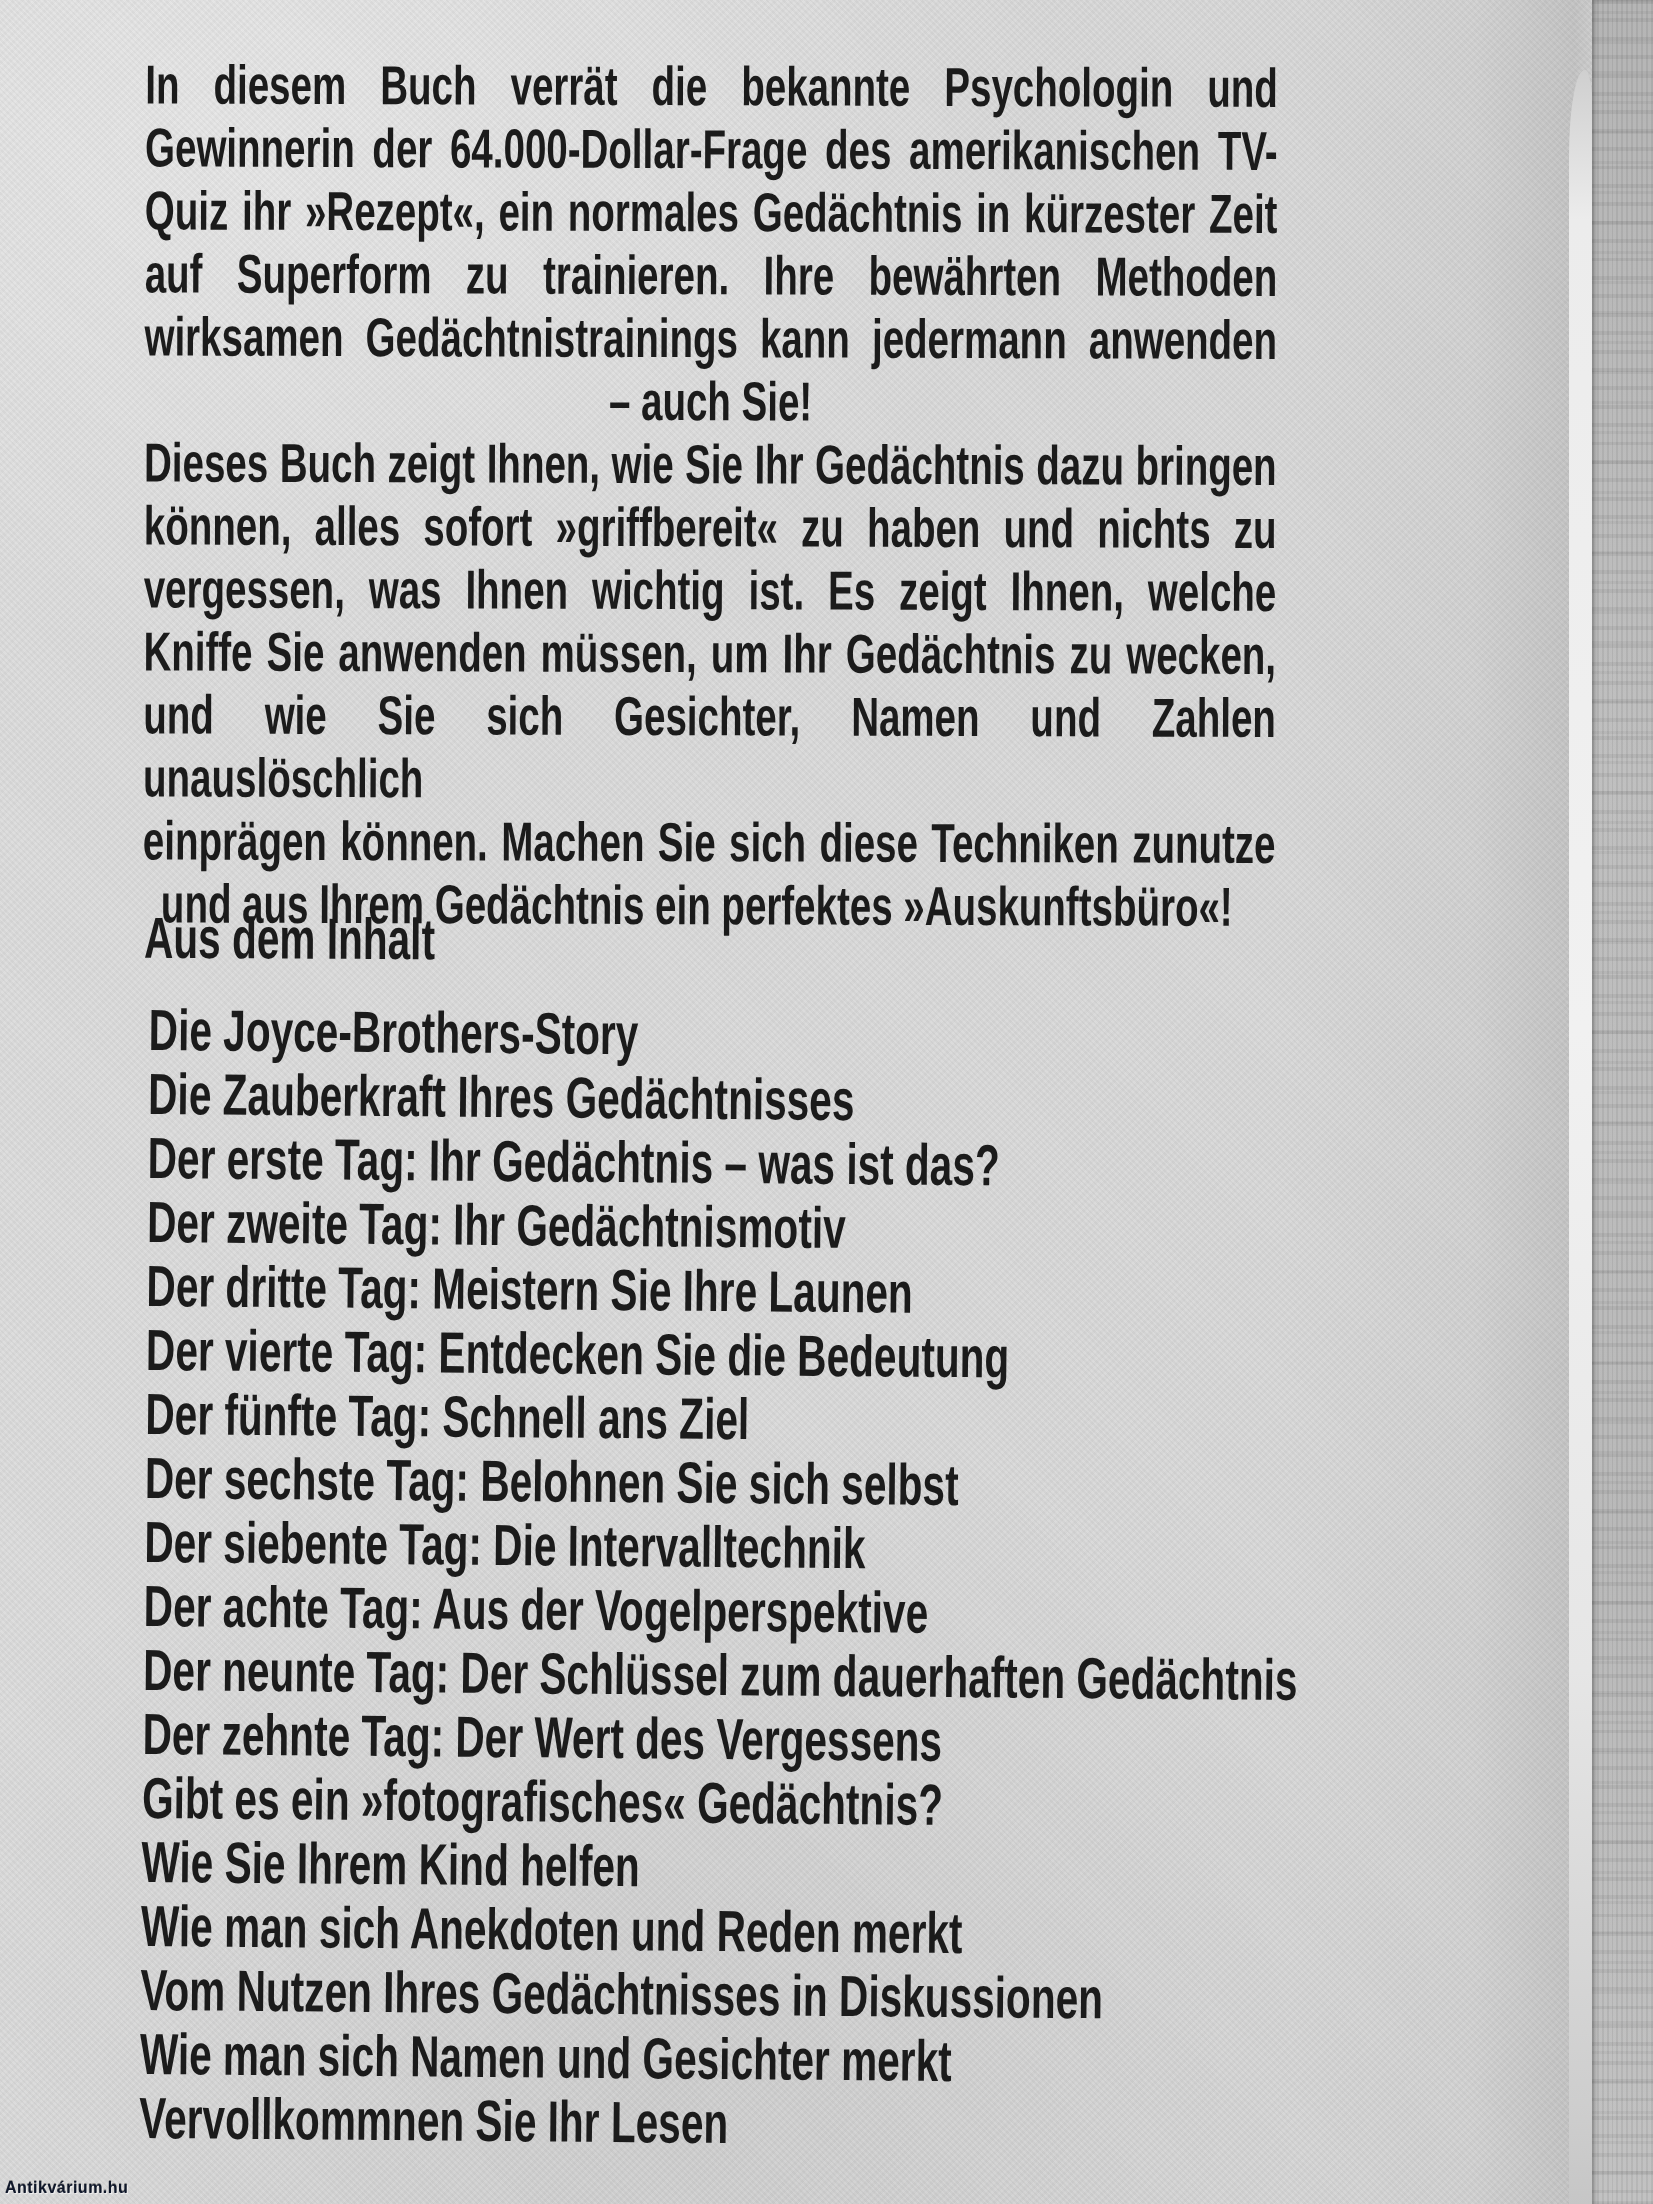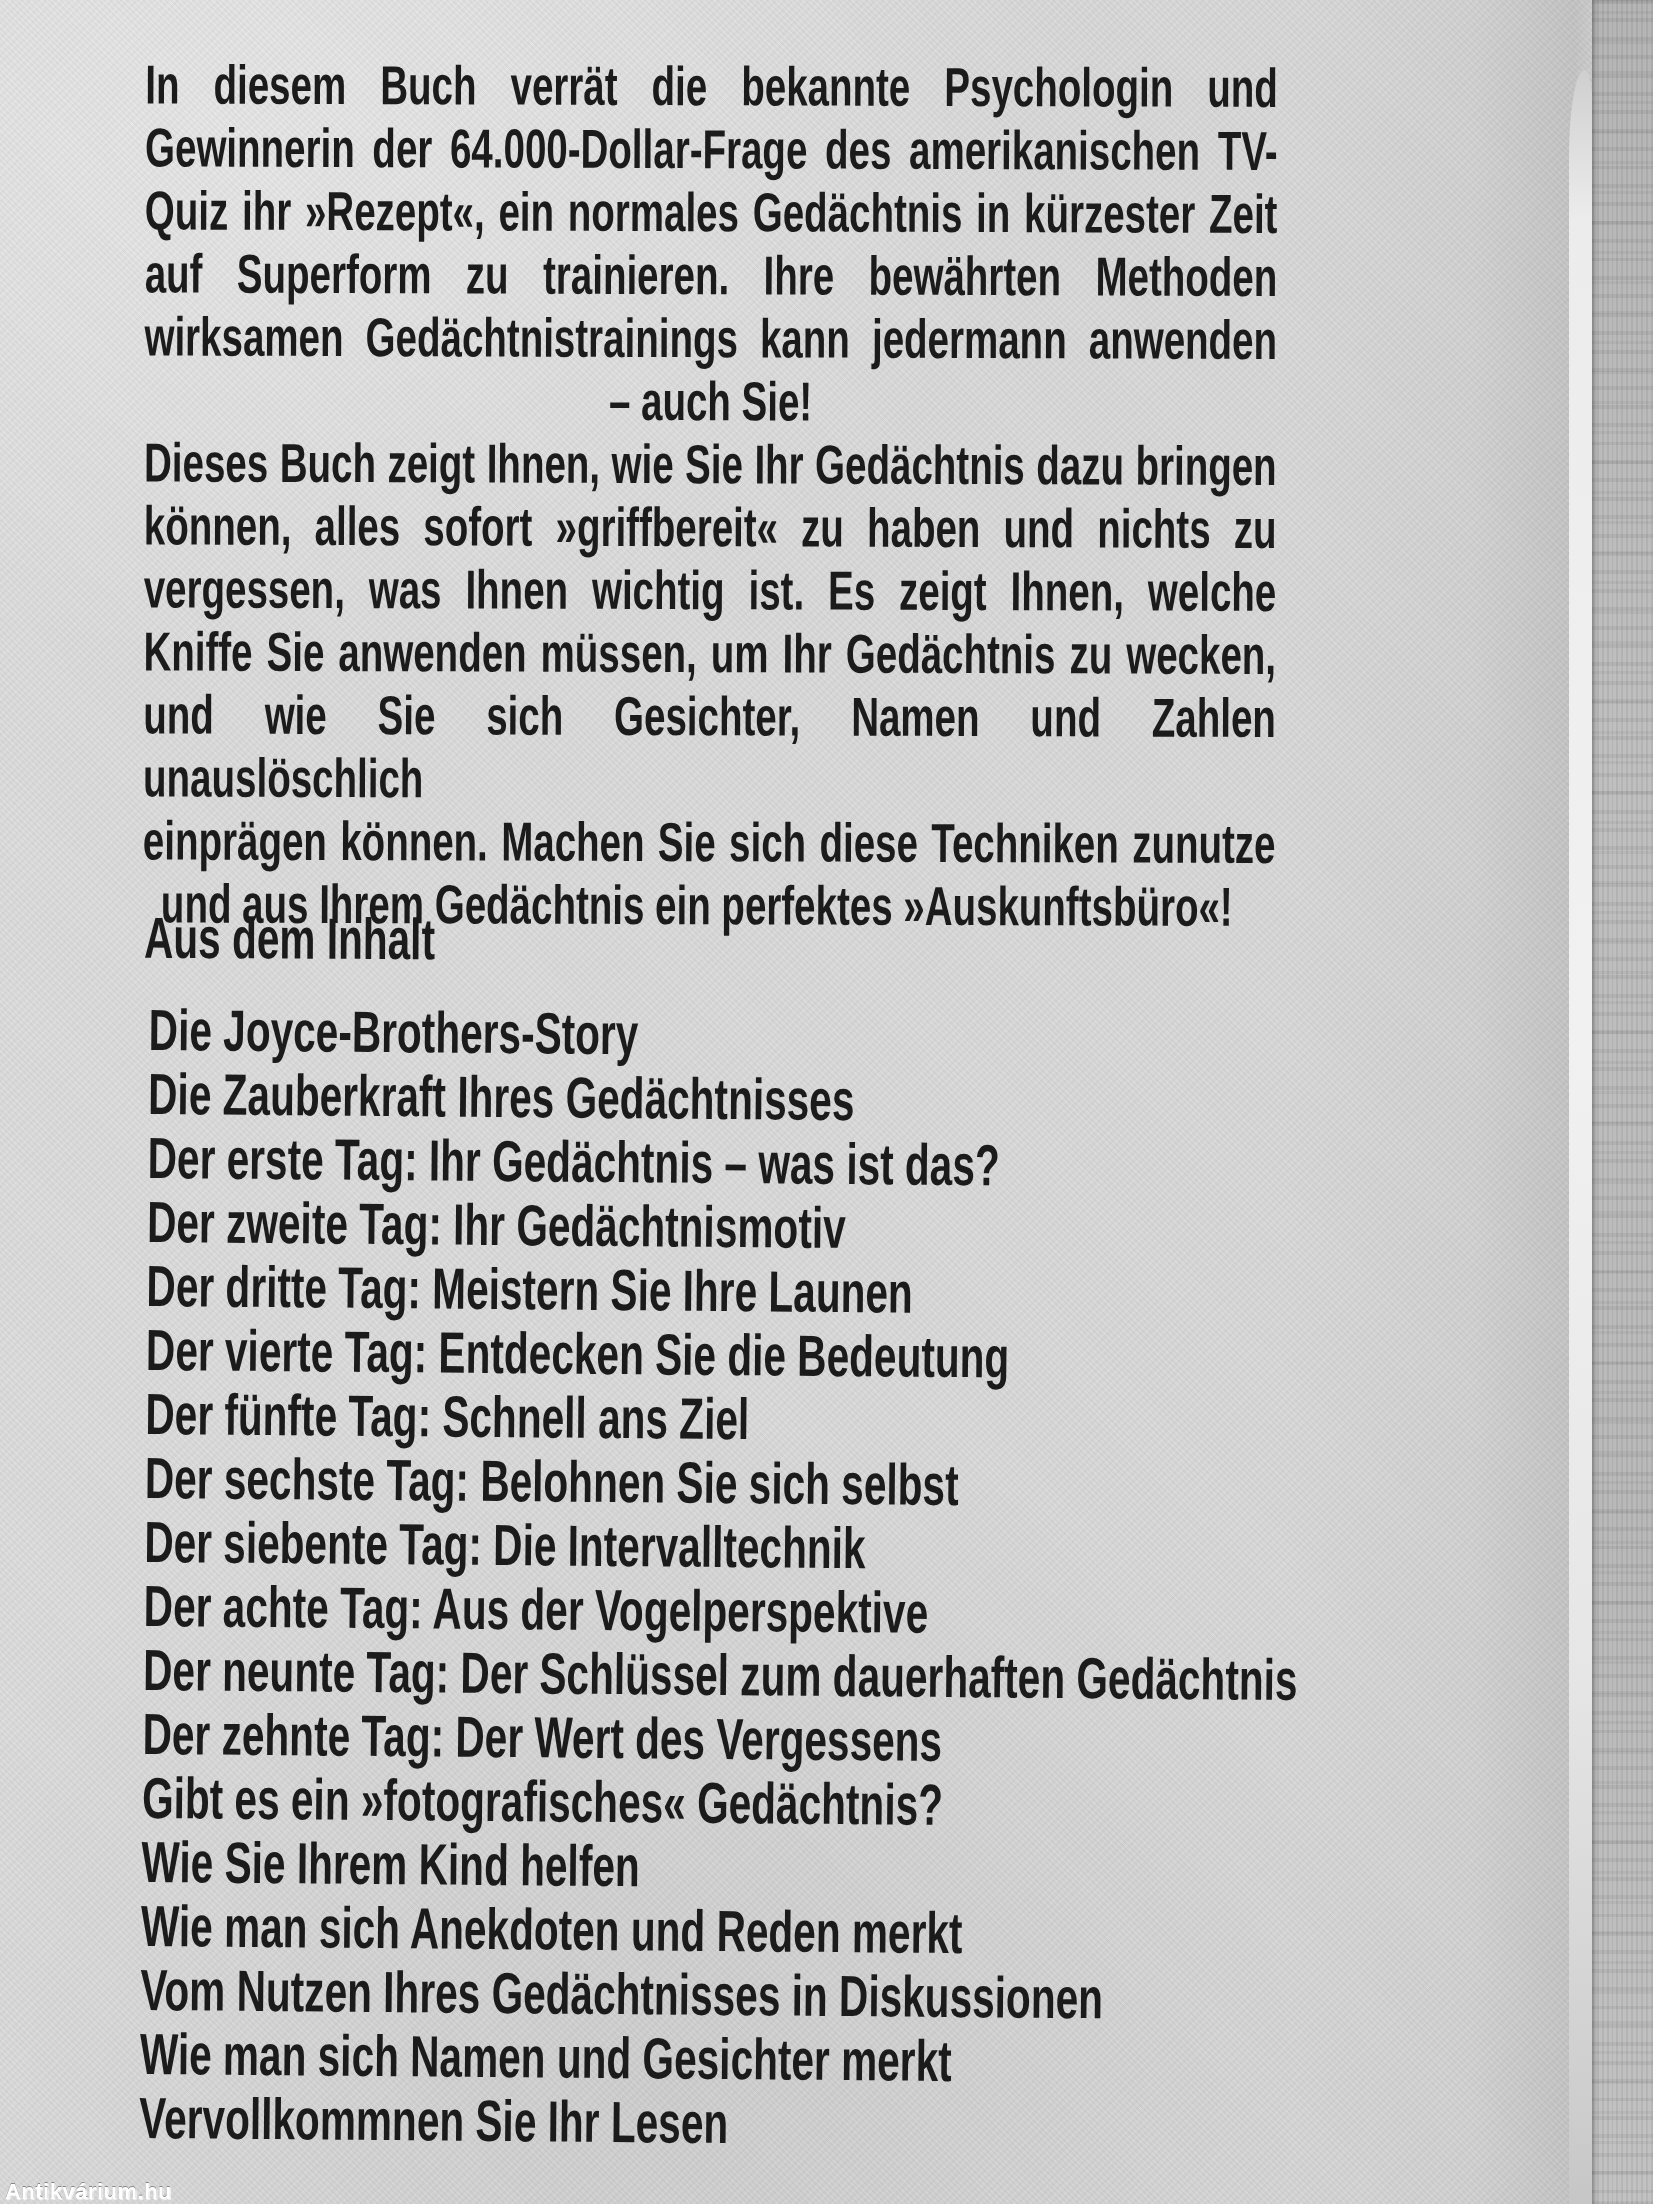--- a/index.html
+++ b/index.html
@@ -108,24 +108,24 @@
     line-height: 64px;
     font-weight: 700;
     white-space: nowrap;
   }
 
   
   .watermark {
     position: absolute;
     left: 4.9px;
     top: 2179px;
-    font-size: 22px;
+    font-size: 16px;
     font-weight: 700;
     letter-spacing: 0.5px;
-    color: #ffffff;
+    color: #0f172a;
     text-shadow: 0 -1px 0 rgba(70,70,70,0.55), 1px 1px 1px rgba(255,255,255,0.75);
   }
 </style>
 </head>
 <body>
 
 <div id="scan">
 
   <div class="paper"></div>
   <div class="page-edge"></div>

